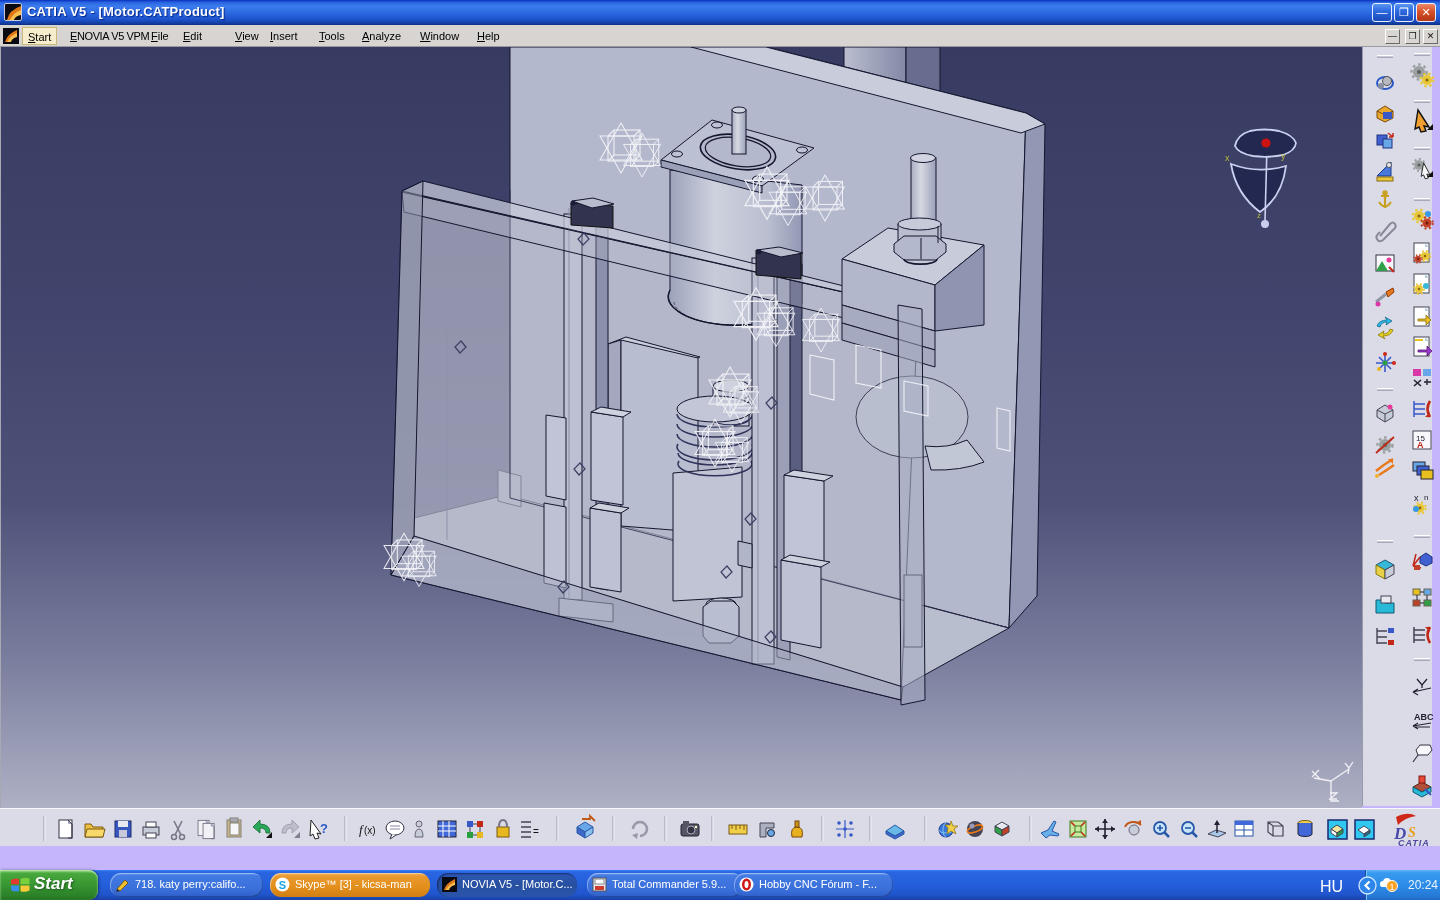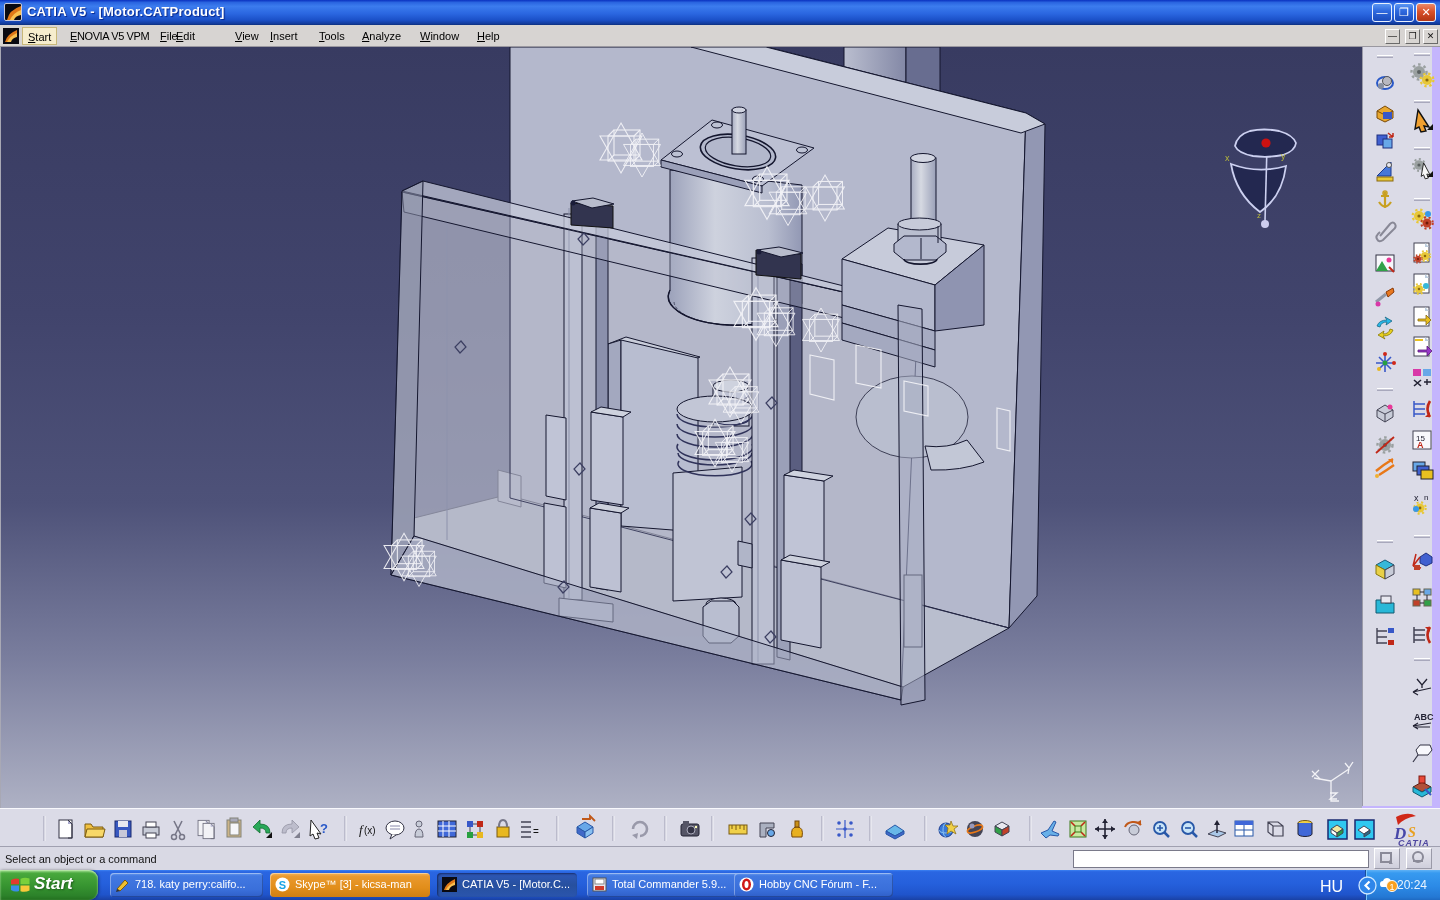--- a/index.html
+++ b/index.html
@@ -19,30 +19,30 @@
 .statusbar{position:absolute;left:0;top:846px;width:1440px;height:24px;background:#d9d9e4;border-top:1px solid #a0a0b0;font-size:11px;color:#111}
 .statustext{position:absolute;left:5px;top:6px}
 .statusinput{position:absolute;left:1073px;top:3px;width:296px;height:18px;background:#fff;border:1px solid #7a7a8a}
 .stbtn{position:absolute;top:1px;width:26px;height:21px;background:linear-gradient(180deg,#e8e8f0,#cfcfdc);border:1px solid #9a9aa8;border-top-color:#fff;border-left-color:#fff}
 .taskbar{position:absolute;left:0;top:870px;width:1440px;height:30px;
  background:linear-gradient(180deg,#3c82f3 0%,#2a66e2 6%,#2560dc 45%,#1f54cb 82%,#1c49b4 93%,#1941a5 100%)}
 .startbtn{position:absolute;left:0;top:0;width:98px;height:30px;border-radius:0 9px 9px 0;
  background:linear-gradient(180deg,#7ecb6f 0%,#48a83c 12%,#369330 55%,#2c822a 85%,#23701f 100%);
  box-shadow:inset 0 1px 2px #c8f0b8, 1px 0 3px rgba(0,0,0,.4)}
 .starttxt{position:absolute;left:34px;top:4px;color:#fff;font-size:17px;font-style:italic;font-weight:bold;text-shadow:1px 1px 2px #1e5a1a}
-.taskbtn{position:absolute;top:3px;height:24px;border-radius:4px;font-size:11px;color:#fff;
+.taskbtn{position:absolute;top:3px;height:24px;border-radius:11px;font-size:11px;color:#fff;
  background:linear-gradient(180deg,#6a9cee 0%,#4279e2 12%,#3a6fda 70%,#2f5fc8 100%);
  box-shadow:inset 1px 1px 0 rgba(255,255,255,.35), inset -1px -1px 0 rgba(0,0,20,.25);overflow:hidden;white-space:nowrap}
 .taskbtn .ticon{position:absolute;left:5px;top:4px;width:15px;height:15px}
 .taskbtn .tlabel{position:absolute;left:25px;top:5px}
 .tray{position:absolute;right:0;top:0;width:75px;height:30px;
  background:linear-gradient(180deg,#5fb2f6 0%,#379af0 10%,#2c8ae6 55%,#2478d4 90%,#1f6ac2 100%);
  border-left:1px solid #1a4e9a;box-shadow:inset 1px 0 0 #7ac4fa}
 .hu{position:absolute;right:97px;top:8px;color:#fff;font-size:16px}
-.clock{position:absolute;right:13px;top:8px;color:#e8f4ff;font-size:12px}
+.clock{position:absolute;right:2px;top:8px;color:#e8f4ff;font-size:12px}
 </style></head>
 <body>
 <div id="root">
 
 <div class="titlebar">
  <div class="tbicon"><svg width="18" height="18">
           <path d="M2,16 Q4,6 16,2 L16,9 Q8,11 7,16 Z" fill="#e07818"></path>
           <path d="M5,16 Q8,9 16,6 L16,11 Q10,12 9,16 Z" fill="#f8c050"></path>
         </svg></div>
  <div class="tbtitle">CATIA V5 - [Motor.CATProduct]</div>
@@ -52,22 +52,22 @@
 </div>
 
 <div class="menubar">
  <svg style="position:absolute;left:3px;top:3px" width="16" height="16">
         <rect width="16" height="16" fill="#0a0a12"></rect>
         <path d="M2,14 Q4,6 14,2 L14,8 Q7,10 6,14 Z" fill="#e07818"></path>
         <path d="M4,14 Q7,8 14,5 L14,9 Q9,10 8,14 Z" fill="#f8c050"></path>
       </svg>
  <div class="menuitem" style="left:22px;background:#f6edcd;border:1px solid #c8b87a;padding:0 5px"><u>S</u>tart</div>
  <div class="menuitem" style="left:70px;letter-spacing:-0.4px"><u>E</u>NOVIA V5 VPM</div>
- <div class="menuitem" style="left:160px"><u>F</u>ile</div>
- <div class="menuitem" style="left:176px"><u>E</u>dit</div>
+ <div class="menuitem" style="left:151px"><u>F</u>ile</div>
+ <div class="menuitem" style="left:183px"><u>E</u>dit</div>
  <div class="menuitem" style="left:235px"><u>V</u>iew</div>
  <div class="menuitem" style="left:270px"><u>I</u>nsert</div>
  <div class="menuitem" style="left:319px"><u>T</u>ools</div>
  <div class="menuitem" style="left:362px"><u>A</u>nalyze</div>
  <div class="menuitem" style="left:420px"><u>W</u>indow</div>
  <div class="menuitem" style="left:477px"><u>H</u>elp</div>
  <div class="mdibtn" style="left:1385px">—</div>
  <div class="mdibtn" style="left:1405px">❐</div>
  <div class="mdibtn" style="left:1423px">✕</div>
 </div>
@@ -711,32 +711,20 @@
         </g>
 <g transform="translate(1410,22)">
  <path d="M-14,-14 Q-2,-20 6,-15 Q-6,-13 -12,-6 Z" fill="#d02818"></path>
  <text x="-16" y="8" font-size="17" font-weight="bold" font-style="italic" fill="#4848a8" font-family="Liberation Serif">D</text>
  <text x="-2" y="6" font-size="14" font-weight="bold" font-style="italic" fill="#e8a020" font-family="Liberation Serif">S</text>
  <text x="-12" y="15" font-size="9" font-weight="bold" font-style="italic" fill="#5048a0" font-family="Liberation Sans" letter-spacing="1">CATIA</text>
 </g>
 </svg>
 </div>
 
-<div class="statusbar">
- <div class="statustext">Select an object or a command</div>
- <div class="statusinput"></div>
- <div class="stbtn" style="left:1374px"><svg width="24" height="19">
-          <rect x="6" y="4" width="10" height="9" fill="none" stroke="#8a8a98" stroke-width="2"></rect>
-          <path d="M14,11 L18,15 L14,15" fill="#8a8a98"></path>
-        </svg></div>
- <div class="stbtn" style="left:1406px"><svg width="24" height="19">
-          <circle cx="11" cy="8" r="5" fill="none" stroke="#8a8a98" stroke-width="2"></circle>
-          <path d="M6,12 L16,12" stroke="#8a8a98" stroke-width="2"></path>
-        </svg></div>
-</div>
 
 <div class="taskbar">
  <div class="startbtn">
   <svg style="position:absolute;left:10px;top:6px" width="21" height="18" viewBox="0 0 21 18">
    <path d="M1,4 Q5,1.5 9,3 L9,8.2 L1,8.2 Z" fill="#e23a2e"></path>
    <path d="M10.5,2.8 Q15,1 19.5,2.6 L19.5,8.2 L10.5,8.2 Z" fill="#7ad03c"></path>
    <path d="M1,9.5 L9,9.5 L9,15 Q5,16.5 1,14 Z" fill="#3a8de8"></path>
    <path d="M10.5,9.5 L19.5,9.5 L19.5,14.5 Q15,16.8 10.5,15.2 Z" fill="#f8c93a"></path>
   </svg>
   <div class="starttxt">Start</div>
@@ -754,21 +742,21 @@
           <text x="7.5" y="11.5" font-size="11" font-weight="bold" fill="#18a5e8" text-anchor="middle" font-family="Liberation Sans">S</text>
         </svg>
   <div class="tlabel">Skype™ [3] - kicsa-man</div>
  </div>
  <div class="taskbtn" style="left:437px;width:140px;background:linear-gradient(180deg,#2e58b8 0%,#27509f 50%,#2a55ad 100%);box-shadow:inset 1px 1px 2px rgba(0,0,30,.5)">
   <svg class="ticon" width="15" height="15">
           <rect width="15" height="15" fill="#0a0a12"></rect>
           <path d="M2,13 Q4,6 13,2 L13,7 Q7,9 6,13 Z" fill="#e07818"></path>
           <path d="M4,13 Q6,8 13,5 L13,8 Q8,9 7,13 Z" fill="#f8c050"></path>
         </svg>
-  <div class="tlabel">CATIA V5 - [Motor.C...</div>
+  <div class="tlabel">NOVIA V5 - [Motor.C...</div>
  </div>
  <div class="taskbtn" style="left:587px;width:156px">
   <svg class="ticon" width="15" height="15">
           <rect x="1" y="1" width="13" height="13" fill="#e8e8f0" stroke="#555"></rect>
           <rect x="3" y="2" width="9" height="5" fill="#fff" stroke="#888"></rect>
           <rect x="3" y="9" width="9" height="4" fill="#d03a2a"></rect>
         </svg>
   <div class="tlabel">Total Commander 5.9...</div>
  </div>
  <div class="taskbtn" style="left:734px;width:159px">

